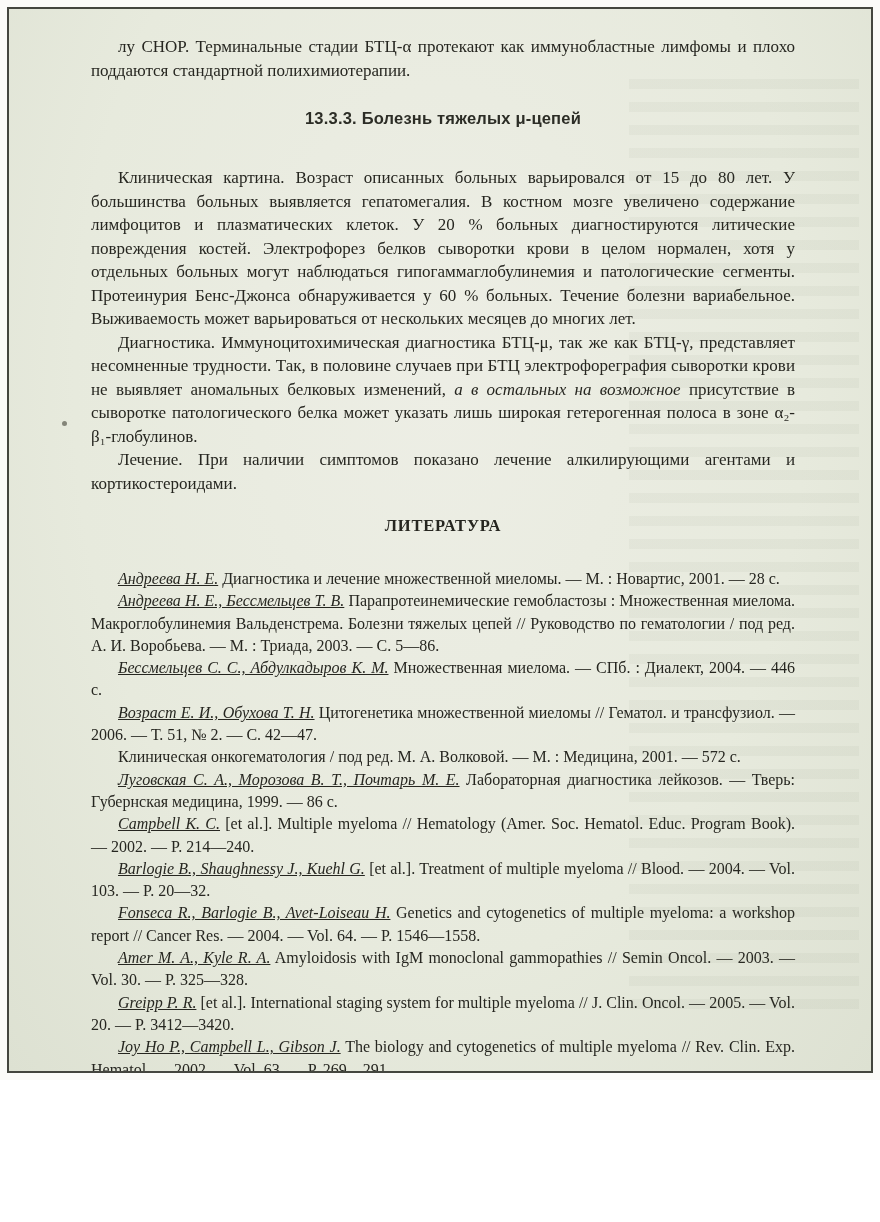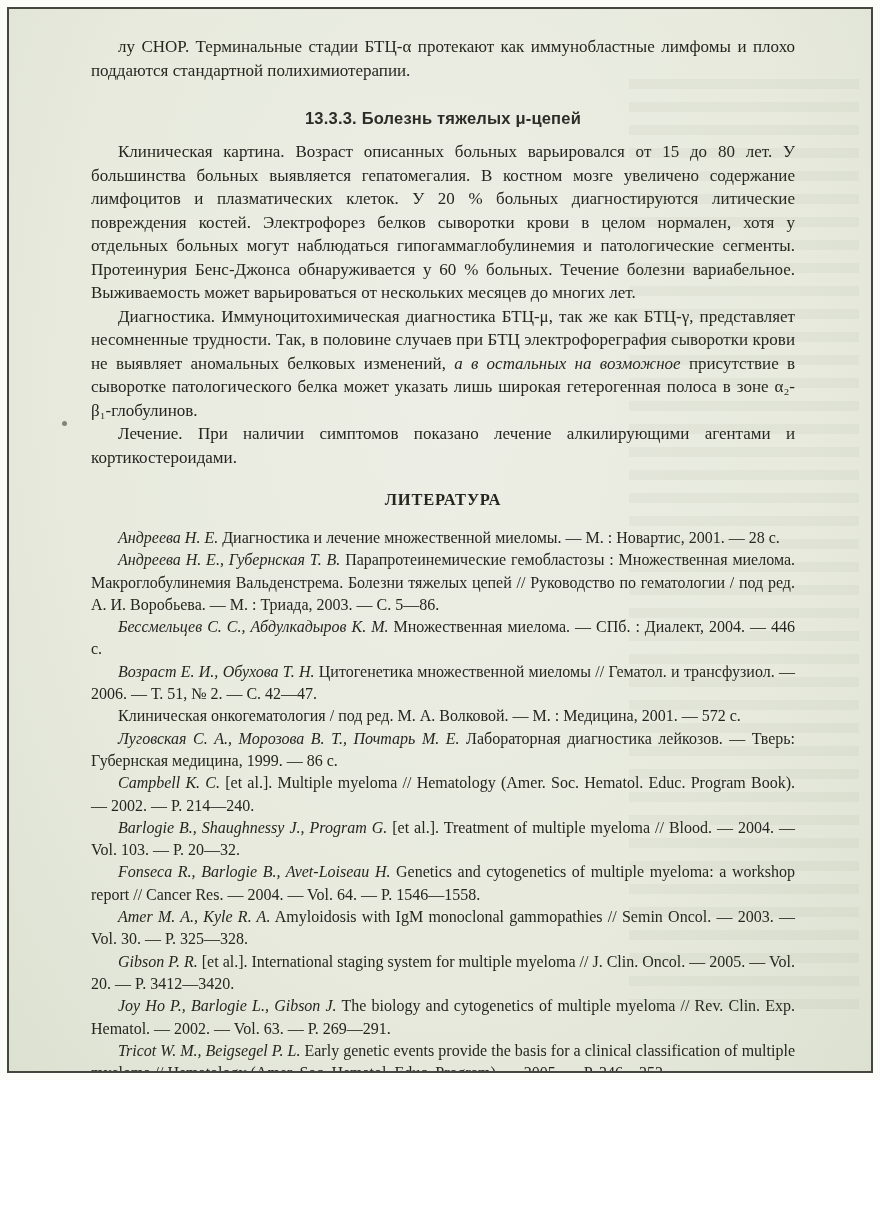--- a/index.html
+++ b/index.html
@@ -24,57 +24,57 @@
   .stray{
     position:absolute;left:62px;top:421px;width:5px;height:5px;border-radius:50%;
     background:#6b6b60;opacity:.8;
   }
   p{margin:0;text-align:justify;text-indent:27px;font-size:17px;line-height:23.5px;}
   .lead{font-weight:normal;}
   .section-heading{
     font-family:"Liberation Sans", sans-serif;
     font-weight:bold;text-align:center;text-indent:0;
     font-size:16.5px;color:#2c2d26;
-    margin:27px 0 12px 0;letter-spacing:.2px;
+    margin:27px 0 38px 0;letter-spacing:.2px;
   }
   .lit-heading{
     font-weight:bold;text-align:center;text-indent:0;
-    font-size:16.5px;margin:21px 0 17px 0;letter-spacing:.8px;
+    font-size:16.5px;margin:21px 0 32px 0;letter-spacing:.8px;
   }
   .ref{font-size:16px;line-height:22.3px;}
-  .ref i{font-style:italic;}
+  .ref i{font-style:italic;text-decoration:underline;}
 </style>
 </head>
 <body>
 
 <div class="scan">
   <div class="page">
 
     <p><span>лу CHOP. Терминальные стадии БТЦ-α протекают как иммунобластные лимфомы и плохо поддаются стандартной полихимиотерапии.</span></p>
 
     <div class="section-heading">13.3.3. Болезнь тяжелых μ-цепей</div>
 
     <p><span class="lead">Клиническая картина.</span> <span>Возраст описанных больных варьировался от 15 до 80 лет. У большинства больных выявляется гепатомегалия. В костном мозге увеличено содержание лимфоцитов и плазматических клеток. У 20 % больных диагностируются литические повреждения костей. Электрофорез белков сыворотки крови в целом нормален, хотя у отдельных больных могут наблюдаться гипогаммаглобулинемия и патологические сегменты. Протеинурия Бенс-Джонса обнаруживается у 60 % больных. Течение болезни вариабельное. Выживаемость может варьироваться от нескольких месяцев до многих лет.</span></p>
 
     <p><span class="lead">Диагностика.</span> <span>Иммуноцитохимическая диагностика БТЦ-μ,  так же как БТЦ-γ, представляет несомненные трудности. Так, в половине случаев при БТЦ электрофореграфия сыворотки крови не выявляет аномальных белковых изменений, </span><i>а в остальных на возможное</i><span> присутствие в сыворотке патологического белка может указать лишь широкая гетерогенная полоса в зоне α₂-β₁-глобулинов.</span></p>
 
     <p><span class="lead">Лечение.</span> <span>При наличии симптомов показано лечение алкилирующими агентами и кортикостероидами.</span></p>
 
     <div class="lit-heading">ЛИТЕРАТУРА</div>
 
     <p class="ref"><i>Андреева Н. Е.</i><span> Диагностика и лечение множественной миеломы. — М. : Новартис, 2001. — 28 с.</span></p>
-    <p class="ref"><i>Андреева Н. Е., Губернская Т. В.</i><span> Парапротеинемические гемобластозы : Множественная миелома. Макроглобулинемия Вальденстрема. Болезни тяжелых цепей // Руководство по гематологии / под ред. А. И. Воробьева. — М. : Триада, 2003. — С. 5—86.</span></p>
+    <p class="ref"><i>Андреева Н. Е., Бессмельцев Т. В.</i><span> Парапротеинемические гемобластозы : Множественная миелома. Макроглобулинемия Вальденстрема. Болезни тяжелых цепей // Руководство по гематологии / под ред. А. И. Воробьева. — М. : Триада, 2003. — С. 5—86.</span></p>
     <p class="ref"><i>Бессмельцев С. С., Абдулкадыров К. М.</i><span> Множественная миелома. — СПб. : Диалект, 2004. — 446 с.</span></p>
     <p class="ref"><i>Возраст Е. И., Обухова Т. Н.</i><span> Цитогенетика множественной миеломы // Гематол. и трансфузиол. — 2006. — Т. 51, № 2. — С. 42—47.</span></p>
     <p class="ref"><i></i><span>Клиническая онкогематология / под ред. М. А. Волковой. — М. : Медицина, 2001. — 572 с.</span></p>
     <p class="ref"><i>Луговская С. А., Морозова В. Т., Почтарь М. Е.</i><span> Лабораторная диагностика лейкозов. — Тверь: Губернская медицина, 1999. — 86 с.</span></p>
     <p class="ref"><i>Campbell K. C.</i><span> [et al.]. Multiple myeloma // Hematology (Amer. Soc. Hematol. Educ. Program Book). — 2002. — P. 214—240.</span></p>
-    <p class="ref"><i>Barlogie B., Shaughnessy J., Program G.</i><span> [et al.]. Treatment of multiple myeloma // Blood. — 2004. — Vol. 103. — P. 20—32.</span></p>
+    <p class="ref"><i>Barlogie B., Shaughnessy J., Kuehl G.</i><span> [et al.]. Treatment of multiple myeloma // Blood. — 2004. — Vol. 103. — P. 20—32.</span></p>
     <p class="ref"><i>Fonseca R., Barlogie B., Avet-Loiseau H.</i><span> Genetics and cytogenetics of multiple myeloma: a workshop report // Cancer Res. — 2004. — Vol. 64. — P. 1546—1558.</span></p>
     <p class="ref"><i>Amer M. A., Kyle R. A.</i><span> Amyloidosis with IgM monoclonal gammopathies // Semin Oncol. — 2003. — Vol. 30. — P. 325—328.</span></p>
-    <p class="ref"><i>Gibson P. R.</i><span> [et al.]. International staging system for multiple myeloma // J. Clin. Oncol. — 2005. — Vol. 20. — P. 3412—3420.</span></p>
-    <p class="ref"><i>Joy Ho P., Barlogie L., Gibson J.</i><span> The biology and cytogenetics of multiple myeloma // Rev. Clin. Exp. Hematol. — 2002. — Vol. 63. — P. 269—291.</span></p>
+    <p class="ref"><i>Greipp P. R.</i><span> [et al.]. International staging system for multiple myeloma // J. Clin. Oncol. — 2005. — Vol. 20. — P. 3412—3420.</span></p>
+    <p class="ref"><i>Joy Ho P., Campbell L., Gibson J.</i><span> The biology and cytogenetics of multiple myeloma // Rev. Clin. Exp. Hematol. — 2002. — Vol. 63. — P. 269—291.</span></p>
     <p class="ref"><i>Tricot W. M., Beigsegel P. L.</i><span> Early genetic events provide the basis for a clinical classification of multiple myeloma // Hematology (Amer. Soc. Hematol. Educ. Program). — 2005. — P. 346—352.</span></p>
 
     <div class="ghost"></div>
   </div>
   <div class="stray"></div>
 </div>
 
 </body></html>

